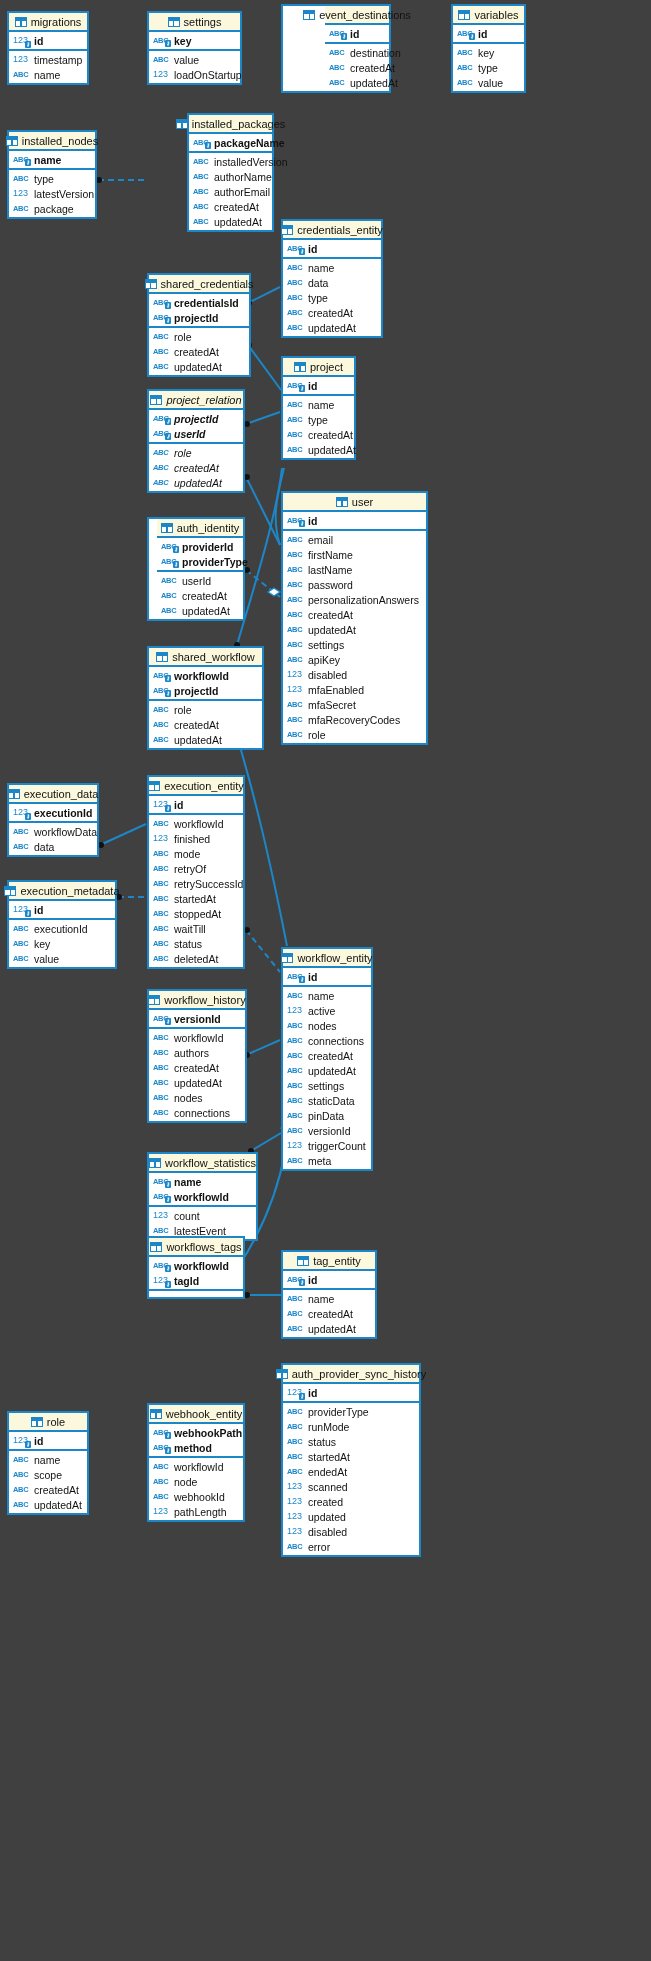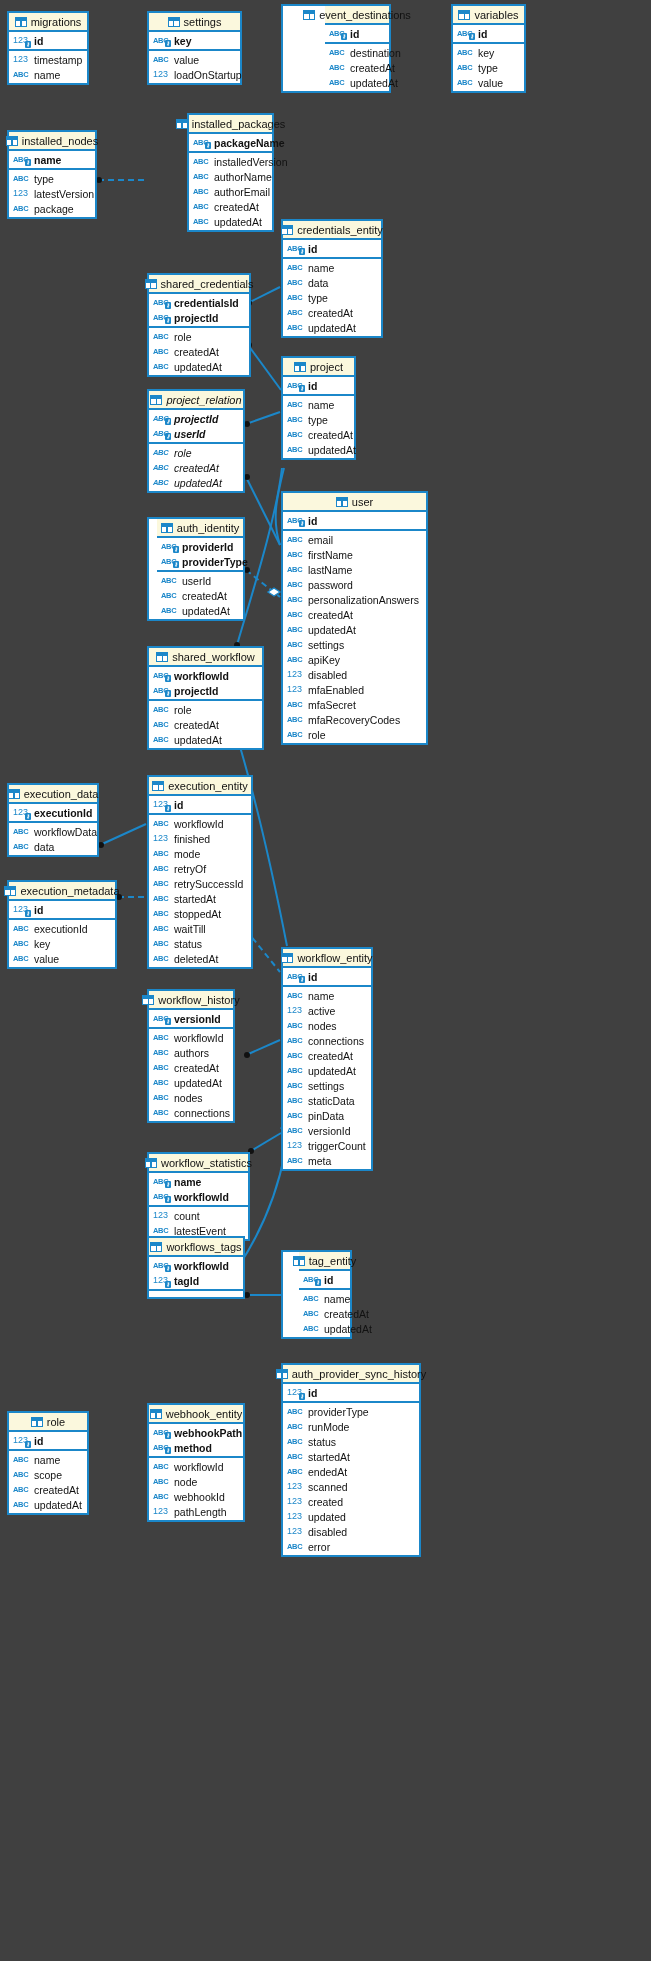--- a/index.html
+++ b/index.html
@@ -517,21 +517,21 @@
           <div class="col">
             <span class="typ">ABC</span>
             <span class="cname">createdAt</span>
           </div>
           <div class="col">
             <span class="typ">ABC</span>
             <span class="cname">updatedAt</span>
           </div>
         </div>
       </div>
-      <div class="tbl" style="left: 147px; top: 775px; width: 106px;">
+      <div class="tbl" style="left: 147px; top: 775px; width: 98px;">
         <div class="tbl-hdr">
           <span class="tblicon"></span>
           <span class="tname">execution_entity</span>
         </div>
         <div class="pk-block">
           <div class="col pk">
             <span class="typ num">123<span class="keymark">⚷</span></span>
             <span class="cname">id</span>
           </div>
         </div>
@@ -681,21 +681,21 @@
           <div class="col">
             <span class="typ num">123</span>
             <span class="cname">triggerCount</span>
           </div>
           <div class="col">
             <span class="typ">ABC</span>
             <span class="cname">meta</span>
           </div>
         </div>
       </div>
-      <div class="tbl" style="left: 147px; top: 989px; width: 88px;">
+      <div class="tbl" style="left: 147px; top: 989px; width: 100px;">
         <div class="tbl-hdr">
           <span class="tblicon"></span>
           <span class="tname">workflow_history</span>
         </div>
         <div class="pk-block">
           <div class="col pk">
             <span class="typ">ABC<span class="keymark">⚷</span></span>
             <span class="cname">versionId</span>
           </div>
         </div>
@@ -719,21 +719,21 @@
           <div class="col">
             <span class="typ">ABC</span>
             <span class="cname">nodes</span>
           </div>
           <div class="col">
             <span class="typ">ABC</span>
             <span class="cname">connections</span>
           </div>
         </div>
       </div>
-      <div class="tbl" style="left: 147px; top: 1152px; width: 103px;">
+      <div class="tbl" style="left: 147px; top: 1152px; width: 111px;">
         <div class="tbl-hdr">
           <span class="tblicon"></span>
           <span class="tname">workflow_statistics</span>
         </div>
         <div class="pk-block">
           <div class="col pk">
             <span class="typ">ABC<span class="keymark">⚷</span></span>
             <span class="cname">name</span>
           </div>
           <div class="col pk">
@@ -762,21 +762,21 @@
             <span class="typ">ABC<span class="keymark">⚷</span></span>
             <span class="cname">workflowId</span>
           </div>
           <div class="col pk">
             <span class="typ num">123<span class="keymark">⚷</span></span>
             <span class="cname">tagId</span>
           </div>
         </div>
         <div class="col-block" style="height: 4px;"></div>
       </div>
-      <div class="tbl" style="left: 281px; top: 1250px; width: 71px; padding-left: 16px;">
+      <div class="tbl" style="left: 281px; top: 1250px; width: 96px;">
         <div class="tbl-hdr">
           <span class="tblicon"></span>
           <span class="tname">tag_entity</span>
         </div>
         <div class="pk-block">
           <div class="col pk">
             <span class="typ">ABC<span class="keymark">⚷</span></span>
             <span class="cname">id</span>
           </div>
         </div>

